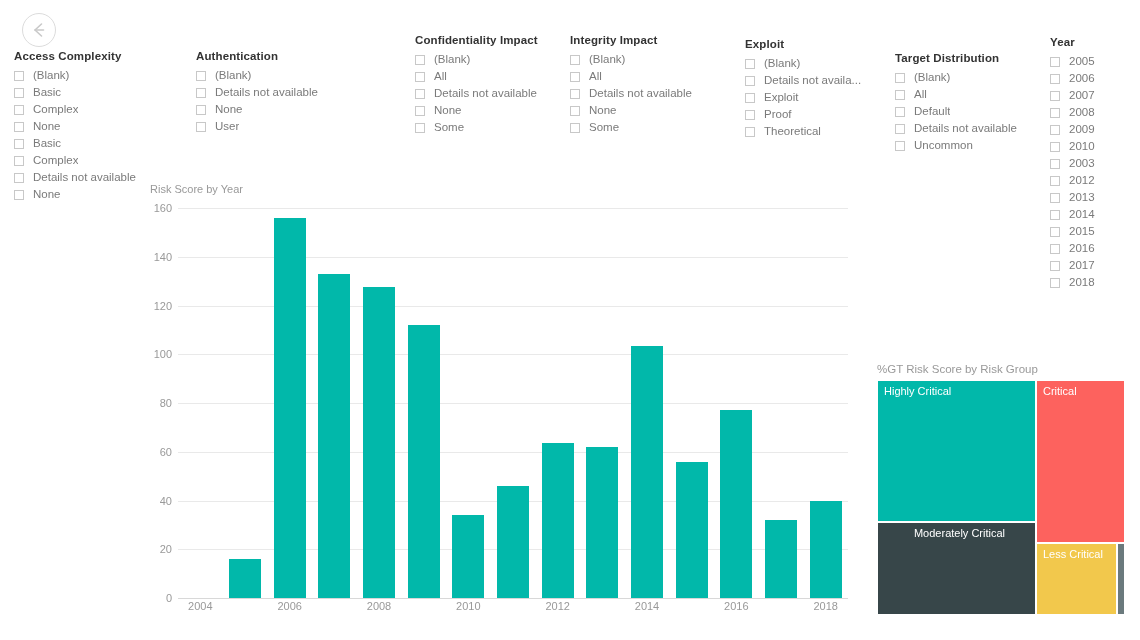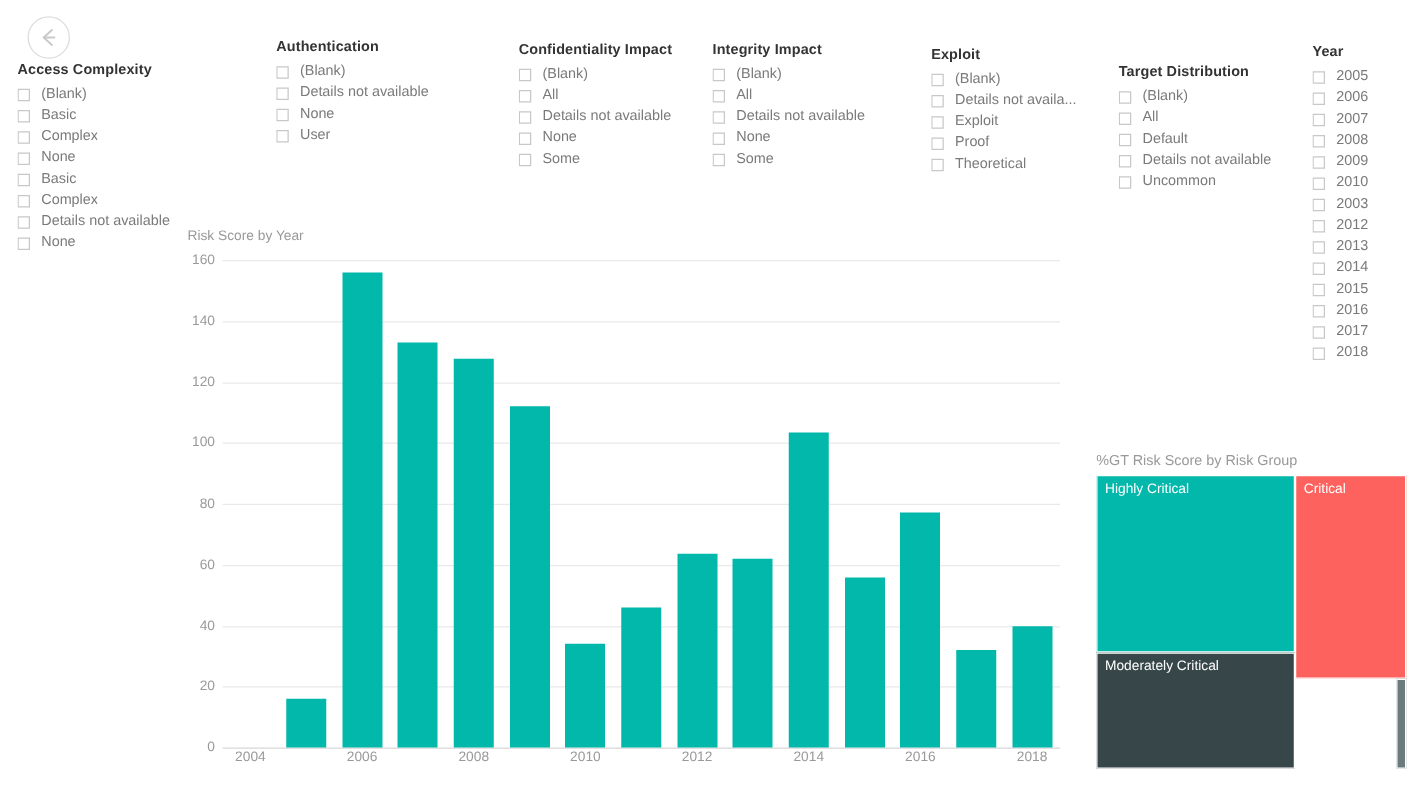--- a/index.html
+++ b/index.html
@@ -65,21 +65,21 @@
   }
   .slicer-label {
     font-size: 11.5px;
     color: #7a7a7a;
     line-height: 17px;
     overflow: hidden;
     text-overflow: ellipsis;
   }
 
   #slicer-access-complexity { left: 14px;   top: 50px;  width: 170px; }
-  #slicer-authentication    { left: 196px;  top: 32px;  width: 200px; margin-left: 25px; }
+  #slicer-authentication    { left: 196px;  top: 50px;  width: 200px; }
   #slicer-confidentiality   { left: 415px;  top: 34px;  width: 145px; }
   #slicer-integrity         { left: 570px;  top: 34px;  width: 160px; }
   #slicer-exploit           { left: 745px;  top: 38px;  width: 130px; }
   #slicer-target-dist       { left: 895px;  top: 52px;  width: 150px; }
   #slicer-year              { left: 1050px; top: 36px;  width: 90px;  }
 
   #slicer-exploit .slicer-label { max-width: 98px; }
 
   
   #bar-chart {
@@ -464,18 +464,21 @@
 
 <div id="treemap">
   <div id="treemap-title">%GT Risk Score by Risk Group</div>
   <div id="treemap-plot">
       <div class="tm-tile" title="Critical" style="left: 159px; top: 0px; width: 89px; height: 163px; background: rgb(253, 98, 94);">
         <span class="tm-label">Critical</span>
       </div>
       <div class="tm-tile" title="Highly Critical" style="left: 0px; top: 0px; width: 159px; height: 142px; background: rgb(1, 184, 170);">
         <span class="tm-label">Highly Critical</span>
       </div>
-      <div class="tm-tile" title="Moderately Critical" style="left: 0px; top: 142px; width: 159px; height: 93px; background: rgb(55, 70, 73);">
+      <div class="tm-tile" title="Moderately Critical" style="left: 0px; top: 142px; width: 159px; height: 93px; background: rgb(55, 70, 73); text-align: center;">
         <span class="tm-label">Moderately Critical</span>
+      </div>
+      <div class="tm-tile" title="Less Critical" style="left: 159px; top: 163px; width: 81px; height: 72px; background: rgb(242, 200, 76);">
+        <span class="tm-label">Less Critical</span>
       </div>
       <div class="tm-tile" style="left: 240px; top: 163px; width: 8px; height: 72px; background: rgb(107, 122, 125);"></div>
     </div>
 </div>
 
 </body></html>

